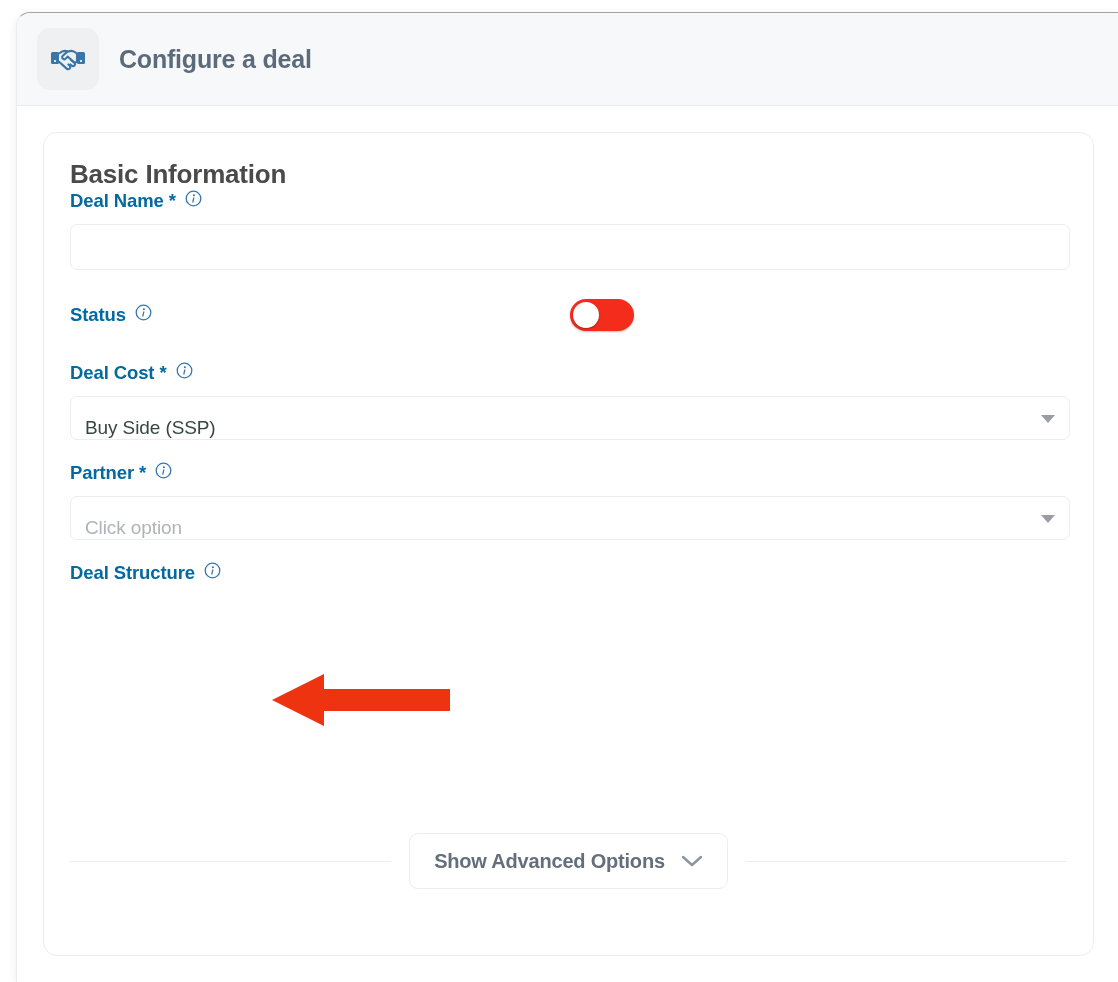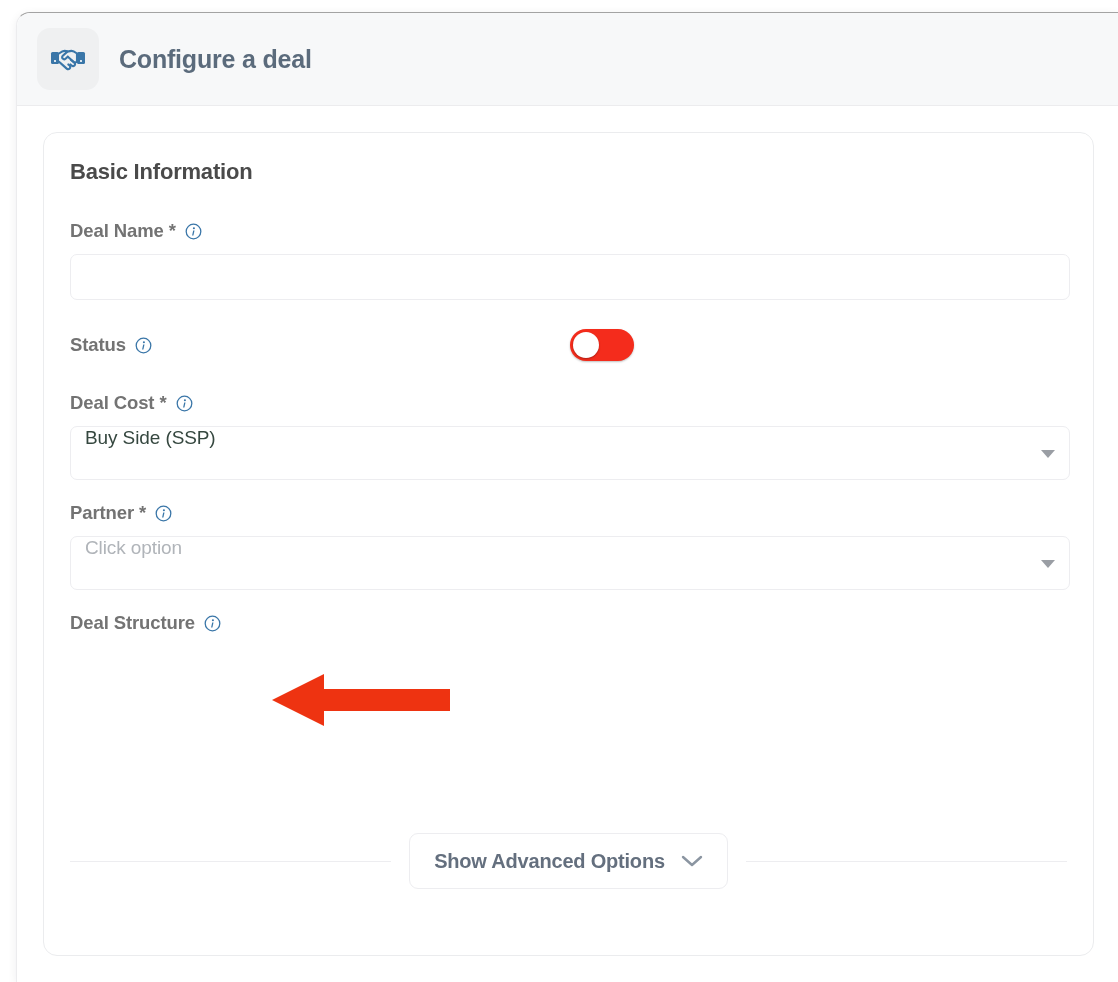--- a/index.html
+++ b/index.html
@@ -67,36 +67,35 @@
     position: relative;
     width: 1051px;
     height: 824px;
     background: #ffffff;
     border: 1px solid #ebecee;
     border-radius: 14px;
     padding: 26px;
   }
 
   #section-title {
-    font-size: 22px;
+    font-size: 26px;
     font-weight: bold;
     color: #4a4a4a;
     letter-spacing: -0.2px;
-    margin-bottom: 35px;
   }
 
   
   .field-block { margin-bottom: 22px; position: relative; }
 
   .field-label {
     display: flex;
-    align-items: center;
+    align-items: flex-start;
     font-size: 18.5px;
     font-weight: bold;
-    color: #737373;
+    color: #0369a1;
     margin-bottom: 12px;
     letter-spacing: -0.1px;
   }
   .req-star { margin-left: 5px; font-weight: bold; }
   .info-icon { margin-left: 9px; display: inline-flex; align-items: center; }
   .info-icon svg { display: block; }
 
   .text-input {
     display: block;
     width: 1000px;
@@ -107,26 +106,26 @@
     font-size: 18px;
     font-family: "Liberation Sans", sans-serif;
     color: #3d4d4a;
     padding: 0 14px;
     outline: none;
   }
 
   .select-wrap {
     position: relative;
     width: 1000px;
-    height: 54px;
+    height: 44px;
     background: #ffffff;
     border: 1px solid #ededf0;
     border-radius: 7px;
     display: flex;
-    align-items: flex-start;
+    align-items: flex-end;
     padding: 0 14px;
   }
   .select-value {
     font-size: 19px;
     color: #35473f;
     letter-spacing: -0.1px;
   }
   .select-value.placeholder { color: #b0b4b9; }
   .caret {
     position: absolute;

